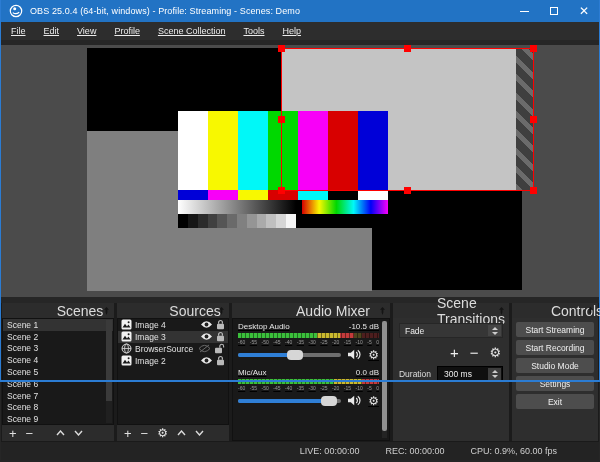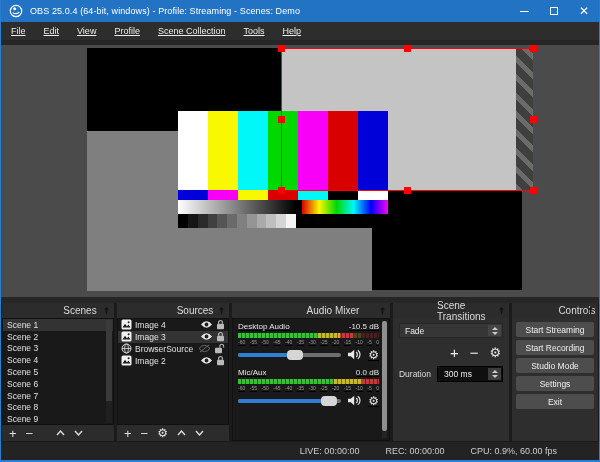--- a/index.html
+++ b/index.html
@@ -1,18 +1,18 @@
 <!DOCTYPE html>
 <html><head>
 <meta charset="utf-8">
 <style>
   * { margin:0; padding:0; box-sizing:border-box; }
   html,body { width:600px; height:462px; overflow:hidden; background:#262626;
               font-family:"Liberation Sans", sans-serif; }
-  .window { position:relative; width:600px; height:462px;
+  .window { position:relative; width:600px; height:382px;
             border-left:1px solid #2b7cd3; border-right:1px solid #2b7cd3;
             background:#262626; }
 
   
   .titlebar { height:22px; background:#2273c4; display:flex; align-items:center; color:#fff; }
   .logo { margin:0 7px 0 8px; display:flex; }
   .title-text { font-size:9px; letter-spacing:.1px; flex:1; white-space:nowrap; }
   .win-btns { display:flex; height:100%; }
   .win-btn { width:30px; height:100%; display:flex; align-items:center; justify-content:center; }
   .glyph-min { width:9px; height:1px; background:#fff; }
@@ -54,21 +54,21 @@
   .h-bl{left:-4px;bottom:-4px;} .h-bm{left:calc(50% - 4px);bottom:-4px;} .h-br{right:-4px;bottom:-4px;}
 
   
   .docks { position:absolute; left:0; top:303px; width:598px; height:138px;
            display:flex; gap:3px; padding:0 1px; background:#1b1b1b; }
   .panel { display:flex; flex-direction:column; background:#191919; }
   .p-scenes{width:112px;} .p-sources{width:112px;} .p-mixer{width:158px;}
   .p-trans{width:116px; background:#2e2e2e;align-items:center;} .p-controls{width:86px; background:#2e2e2e;}
   .panel-hd { flex:none; height:15px; background:#2c2c2c; position:relative;
               display:flex; align-items:center; justify-content:center;
-              font-size:10px; color:#dcdcdc;padding-left:44px; }
+              font-size:14px; color:#dcdcdc;padding-left:44px; }
   .pin { position:absolute; right:4px; top:4px; display:flex; }
   .panel-body { flex:1; position:relative; }
   .list { position:absolute; inset:0 0 16px 0; background:#191919; border:1px solid #111; overflow:hidden; }
   .toolbar { position:absolute; left:0; right:0; bottom:0; height:16px; background:#2c2c2c;
              display:flex; align-items:center; gap:9px; padding:0 7px; color:#e0e0e0; }
   .tb-txt { font-size:13px; line-height:1; }
   .gear { font-size:12px; line-height:1; color:#e0e0e0; }
   .chev { display:flex; }
   .row { height:11.8px; display:flex; align-items:center; padding-left:4px;
          font-size:8.5px; color:#e2e2e2; }

